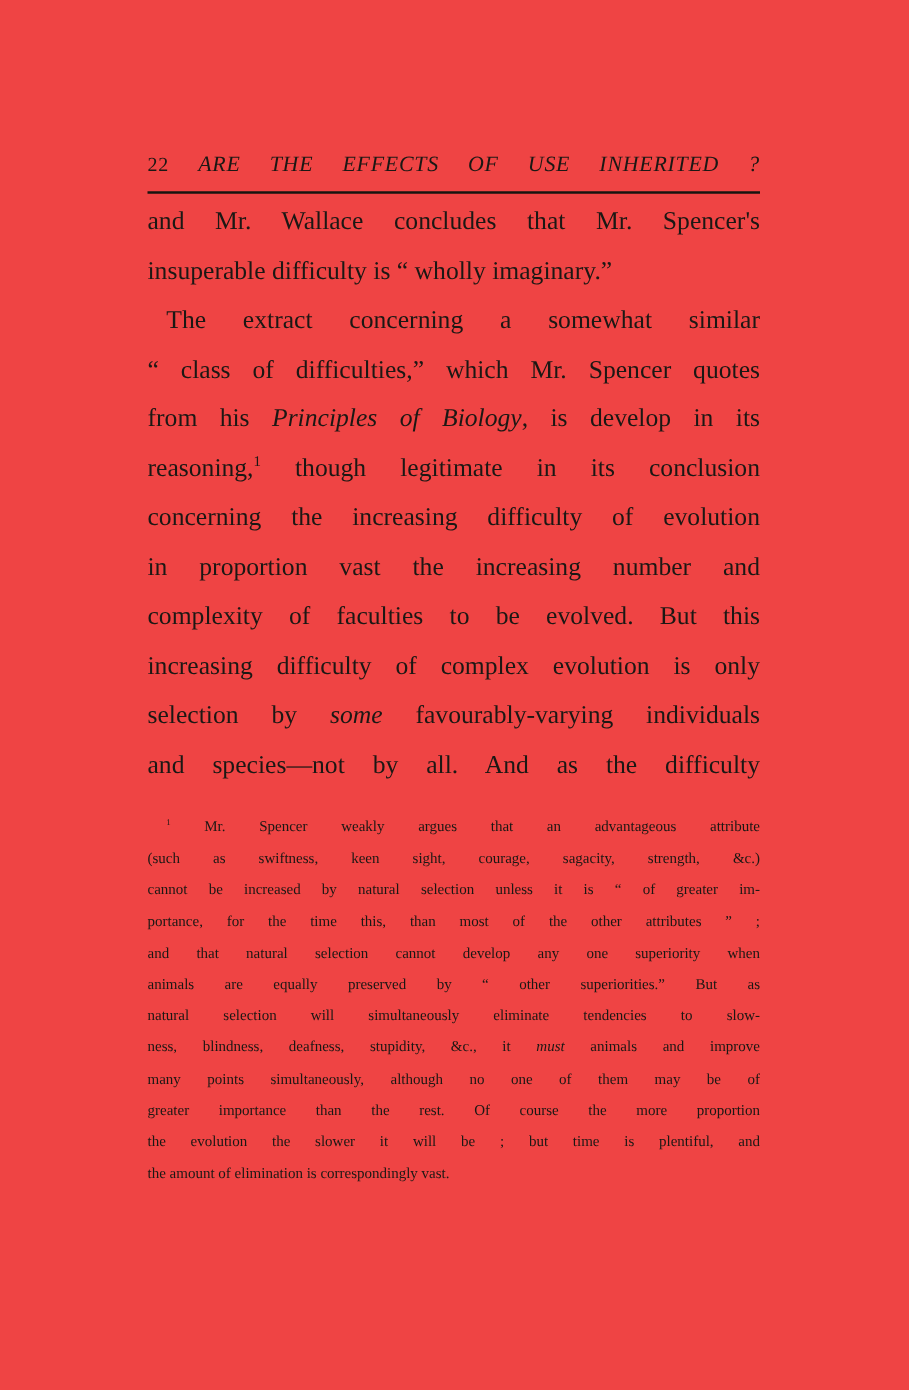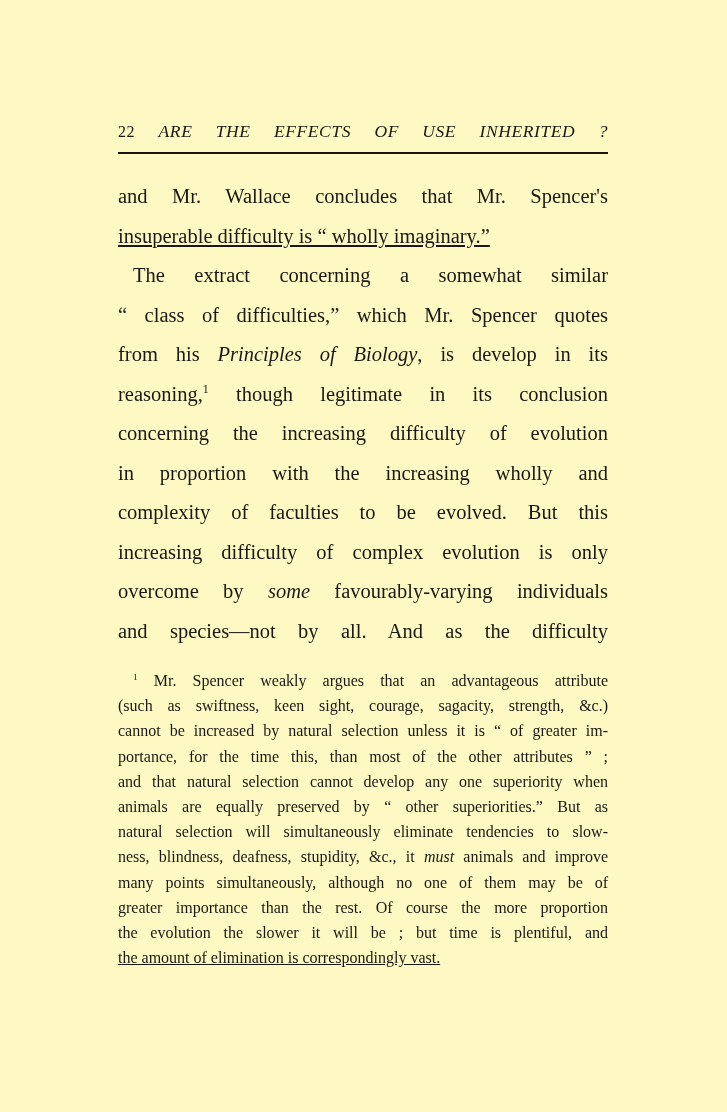--- a/index.html
+++ b/index.html
@@ -8,21 +8,21 @@
     height: 1112px;
     background: #fdfcfa;
     color: #1b1814;
     font-family: "Liberation Serif", "DejaVu Serif", serif;
   }
   .page {
     position: relative;
     width: 727px;
     height: 1112px;
     overflow: hidden;
-    background: #fef9c3;
+    background: #ef4444;
   }
   .column {
     position: absolute;
     left: 118px;
     top: 120px;
     width: 490px;
   }
   
   .header-line {
     font-size: 17.5px;
@@ -39,40 +39,40 @@
   .header-title {
     font-style: italic;
   }
   .header-rule {
     margin-top: 9px;
     height: 2px;
     background: #18140f;
   }
   
   .body-block {
-    margin-top: 23px;
+    margin-top: 3px;
     font-size: 20.5px;
     line-height: 39.5px;
   }
   .tline {
     text-align: justify;
     text-align-last: justify;
   }
-  .tline-end { text-align-last: left; text-decoration: underline; }
+  .tline-end { text-align-last: left; }
   .tline-indent { text-indent: 15px; }
   .italic { font-style: italic; }
   sup.fnref {
     font-size: 0.58em;
     vertical-align: super;
     line-height: 0;
   }
   
   .footnote-block {
     margin-top: 17px;
-    font-size: 16px;
+    font-size: 12px;
     line-height: 25.2px;
   }
 </style>
 </head>
 <body>
 
 <div class="page">
   <div class="column">
 
     <header>
@@ -87,24 +87,24 @@
         <div>
           <div class="tline"><span>and Mr. Wallace concludes that Mr. Spencer's</span></div>
           <div class="tline tline-end"><span>insuperable difficulty is “ wholly imaginary.”</span></div>
         </div>
         <div>
           <div class="tline tline-indent"><span>The extract concerning a somewhat similar</span></div>
           <div class="tline"><span>“ class of difficulties,” which Mr. Spencer quotes</span></div>
           <div class="tline"><span>from his </span><span class="italic">Principles of Biology</span><span>, is develop in its</span></div>
           <div class="tline"><span>reasoning,</span><sup class="fnref">1</sup><span> though legitimate in its conclusion</span></div>
           <div class="tline"><span>concerning the increasing difficulty of evolution</span></div>
-          <div class="tline"><span>in proportion with the increasing wholly and</span></div>
+          <div class="tline"><span>in proportion vast the increasing number and</span></div>
           <div class="tline"><span>complexity of faculties to be evolved. But this</span></div>
           <div class="tline"><span>increasing difficulty of complex evolution is only</span></div>
-          <div class="tline"><span>overcome by </span><span class="italic">some</span><span> favourably-varying individuals</span></div>
+          <div class="tline"><span>selection by </span><span class="italic">some</span><span> favourably-varying individuals</span></div>
           <div class="tline"><span>and species—not by all. And as the difficulty</span></div>
         </div>
       </main>
 
     <section class="footnote-block" id="footnote-container">
         <div class="tline tline-indent"><sup class="fnref">1</sup><span> Mr. Spencer weakly argues that an advantageous attribute</span></div>
         <div class="tline"><span>(such as swiftness, keen sight, courage, sagacity, strength, &amp;c.)</span></div>
         <div class="tline"><span>cannot be increased by natural selection unless it is “ of greater im-</span></div>
         <div class="tline"><span>portance, for the time this, than most of the other attributes ” ;</span></div>
         <div class="tline"><span>and that natural selection cannot develop any one superiority when</span></div>

